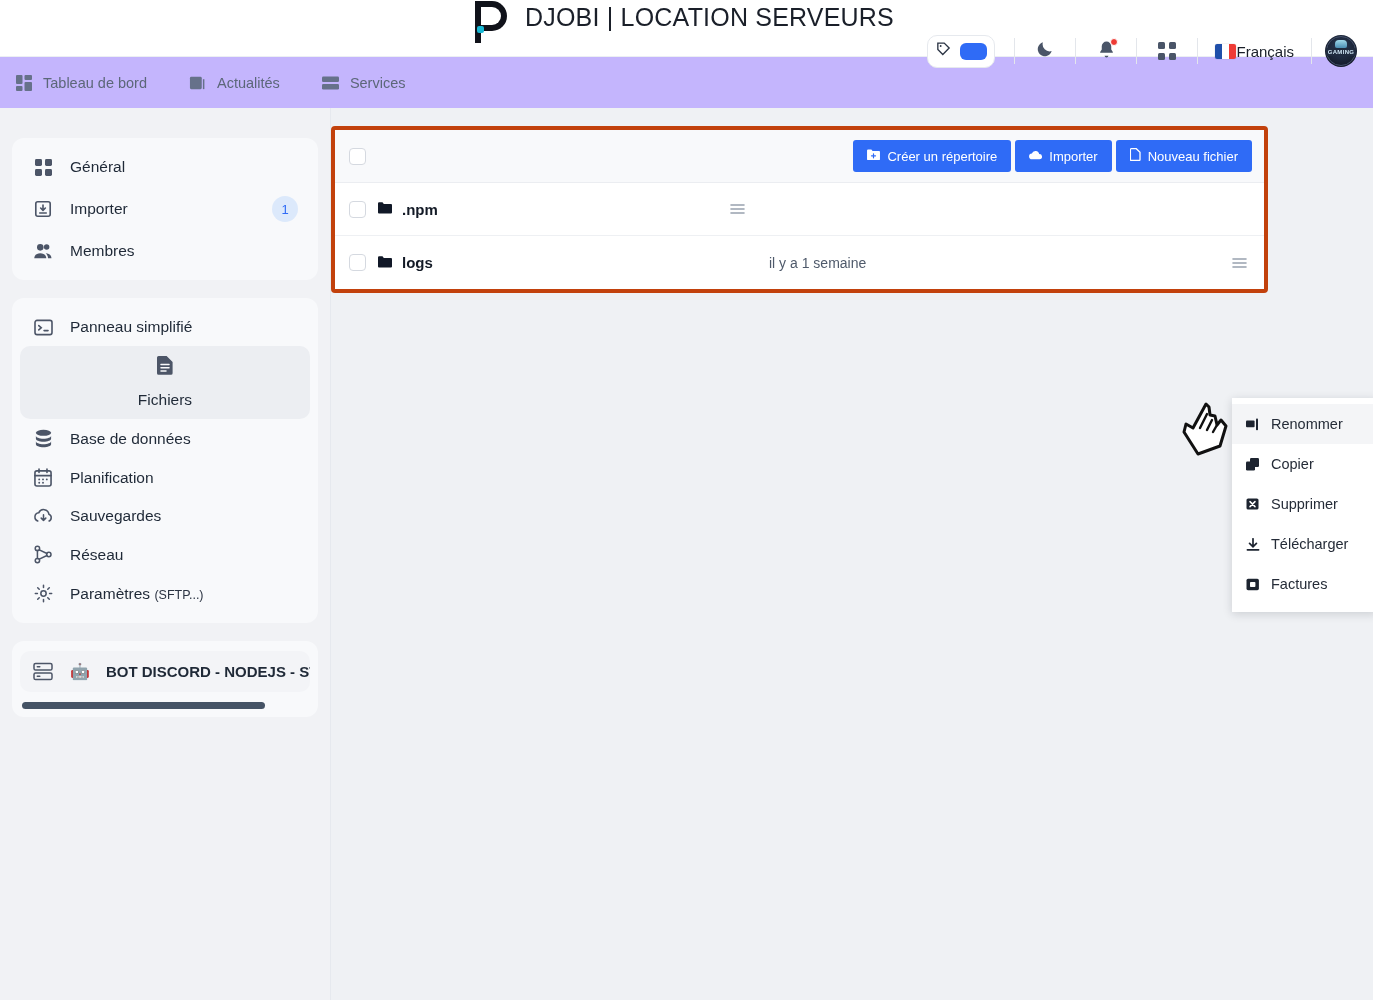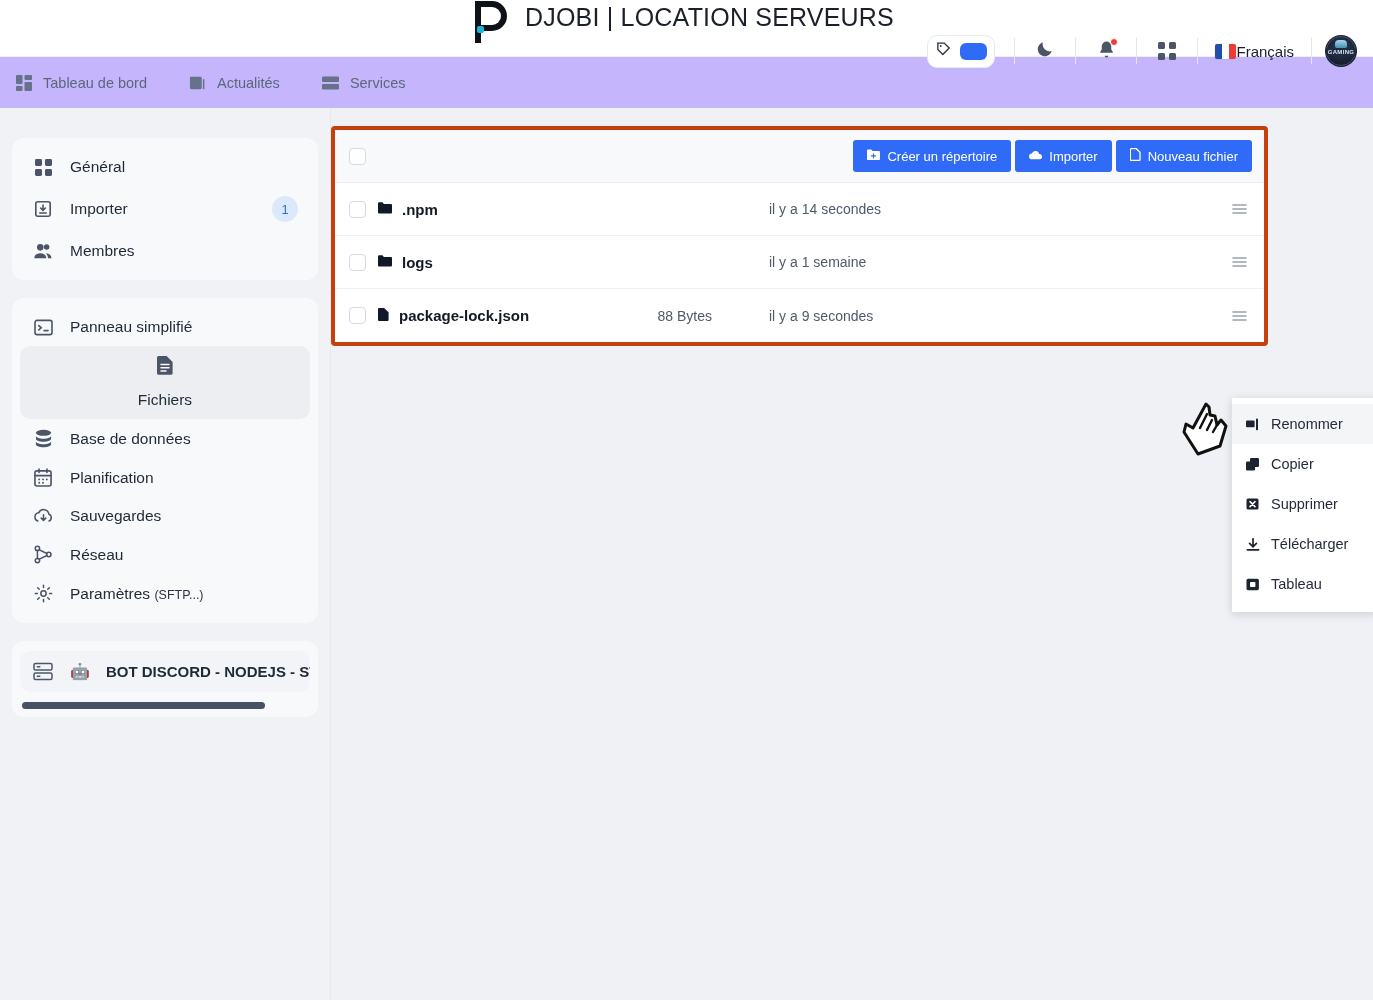--- a/index.html
+++ b/index.html
@@ -494,21 +494,20 @@
         <span class="cbox"></span>
         <span class="fname">
           <span>
             <svg width="14" height="12" viewBox="0 0 14 12" fill="#111827">
               <path d="M0 1.4A1.1 1.1 0 0 1 1.1.3h3.4l1.3 1.6H13a1 1 0 0 1 1 1v7.6a1 1 0 0 1-1 1H1a1 1 0 0 1-1-1z"></path>
             </svg>
           </span>
           <span class="label">.npm</span>
         </span>
         <span class="fsize"></span>
-        <span class="ftime">il y a 14 secondes</span>
         <span class="fmenu">
           <svg width="15" height="12" viewBox="0 0 15 12" stroke="#98a1ae" stroke-width="1.6" stroke-linecap="round">
               <path d="M1 2h13M1 6h13M1 10h13"></path>
             </svg>
         </span>
       </div>
 
       <div class="frow">
         <span class="cbox"></span>
         <span class="fname">
@@ -521,38 +520,20 @@
         </span>
         <span class="fsize"></span>
         <span class="ftime">il y a 1 semaine</span>
         <span class="fmenu">
           <svg width="15" height="12" viewBox="0 0 15 12" stroke="#98a1ae" stroke-width="1.6" stroke-linecap="round">
               <path d="M1 2h13M1 6h13M1 10h13"></path>
             </svg>
         </span>
       </div>
 
-      <div class="frow">
-        <span class="cbox"></span>
-        <span class="fname">
-          <span>
-            <svg width="11" height="13" viewBox="0 0 11 13" fill="#111827">
-              <path d="M1.1 0h5L10.6 4.2v7.7a1.1 1.1 0 0 1-1.1 1.1H1.1A1.1 1.1 0 0 1 0 11.9V1.1A1.1 1.1 0 0 1 1.1 0z"></path>
-            </svg>
-          </span>
-          <span class="label">package-lock.json</span>
-        </span>
-        <span class="fsize">88 Bytes</span>
-        <span class="ftime">il y a 9 secondes</span>
-        <span class="fmenu">
-          <svg width="15" height="12" viewBox="0 0 15 12" stroke="#98a1ae" stroke-width="1.6" stroke-linecap="round">
-              <path d="M1 2h13M1 6h13M1 10h13"></path>
-            </svg>
-        </span>
-      </div>
 
 
     </div>
   </div>
 </div>
 
 <div class="ctx">
   <div class="ctx-item hl">
     <span class="ctx-ic">
       <svg width="14" height="13" viewBox="0 0 14 13" fill="#1d2430">
@@ -588,21 +569,21 @@
     </span>
     <span>Télécharger</span>
   </div>
   <div class="ctx-item">
     <span class="ctx-ic">
       <svg width="14" height="13" viewBox="0 0 14 13" fill="#1d2430">
         <rect x="0.5" y="0.8" width="12.4" height="11.4" rx="1.6"></rect>
         <rect x="4" y="4" width="5.4" height="5" rx=".8" fill="#fff"></rect>
       </svg>
     </span>
-    <span>Tableau</span>
+    <span>Factures</span>
   </div>
 </div>
 
 <div class="cursor">
   <svg width="52" height="62" viewBox="0 0 52 62">
     <path d="M24 6 L11 30 L4 26 L2 34 L16 56 L38 48 L44 28 L39 22 L35 27 L33 18 L28 17 L27 9 Z" fill="#ffffff" stroke="#111111" stroke-width="3" stroke-linejoin="round"></path>
     <path d="M18 30 L25 16 M25 32 L30 22 M31 34 L35 27" stroke="#111111" stroke-width="2.4" stroke-linecap="round" fill="none"></path>
   </svg>
 </div>
 

